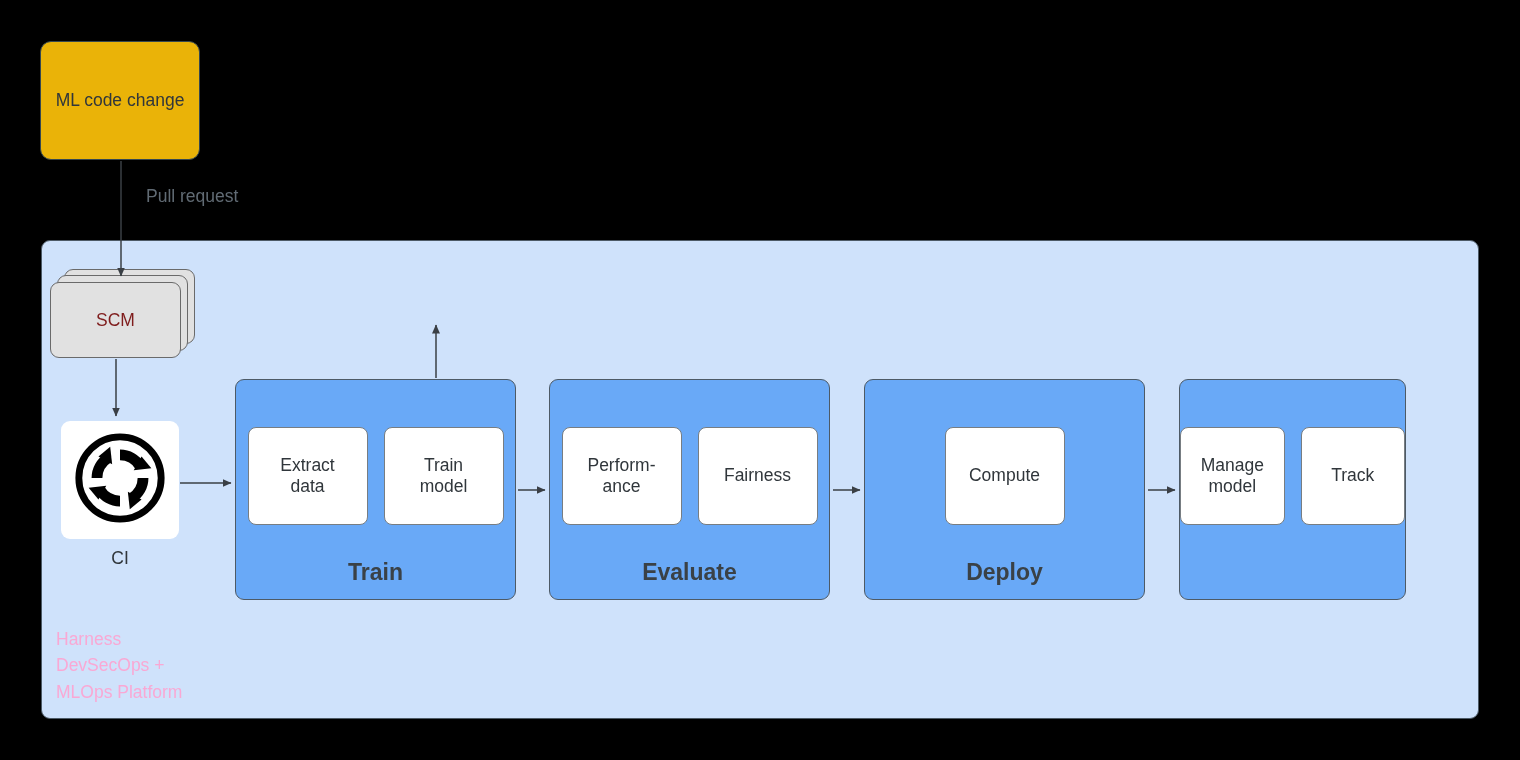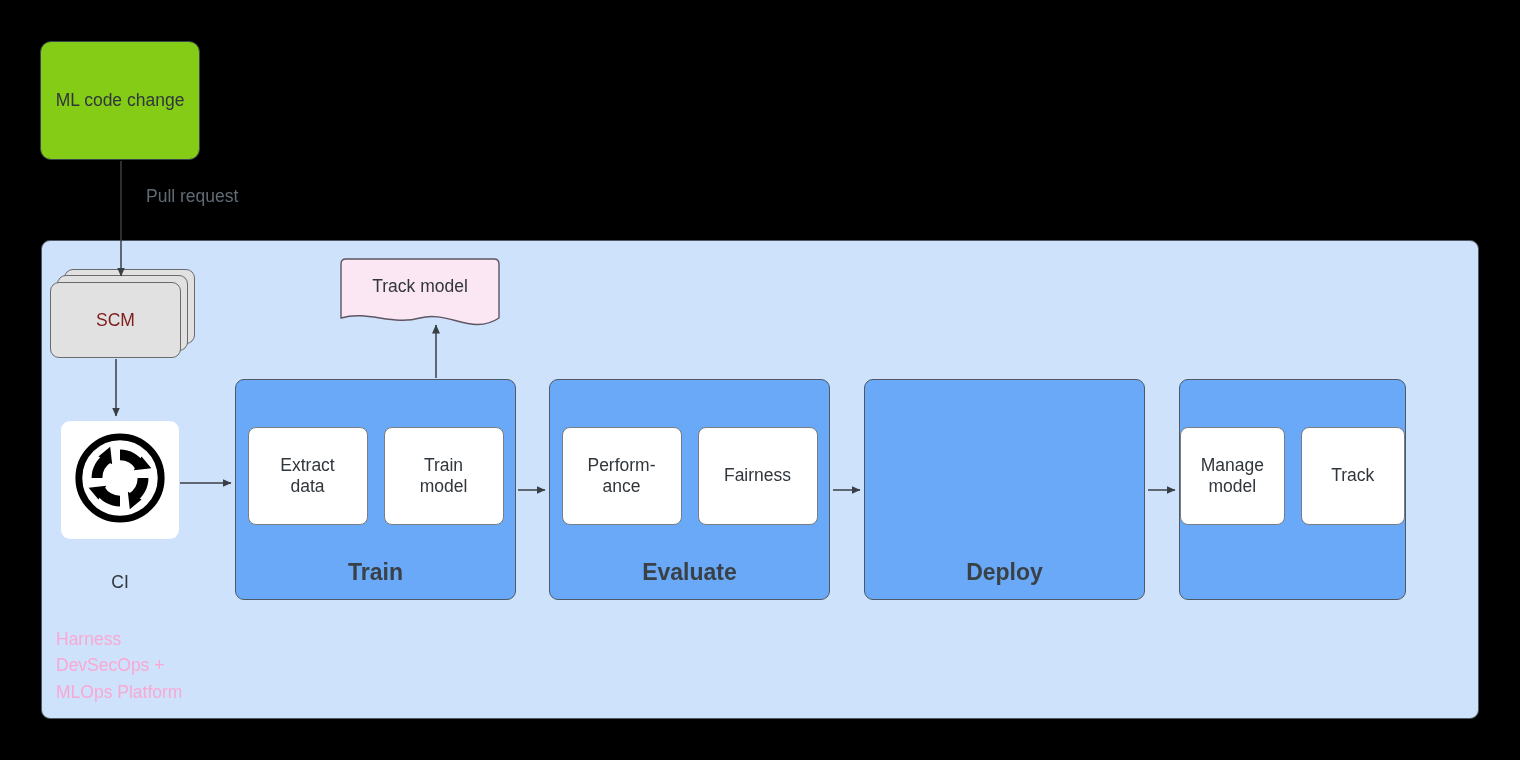--- a/index.html
+++ b/index.html
@@ -25,21 +25,21 @@
     justify-content: center;
     text-align: center;
     color: #2f3437;
     line-height: 1.22;
   }
 
   
   #ml-code-change {
     left: 40px; top: 41px;
     width: 160px; height: 119px;
-    background: #84cc16;
+    background: #eab308;
     border: 1.6px solid #36474f;
     border-radius: 11px;
     font-size: 17.5px;
     color: #30363b;
   }
 
   
   #pull-request-label {
     position: absolute;
     left: 146px; top: 186px;
@@ -95,21 +95,20 @@
     border-radius: 9px;
     display: flex; align-items: center; justify-content: center;
   }
   #ci-label {
     position: absolute;
     left: 61px; top: 548px;
     width: 118px;
     text-align: center;
     font-size: 17.5px;
     color: #30363b;
-    margin-top: 24px;
   }
 
   
   #track-model {
     position: absolute;
     left: 340px; top: 258px;
     width: 160px; height: 75px;
   }
   #track-model .doc-label {
     position: absolute;
@@ -211,29 +210,20 @@
           <path d="M72,28 L82,40 L64,42 Z"></path>
           <path d="M72,72 L60,82 L58,64 Z"></path>
           <path d="M28,72 L18,60 L36,58 Z"></path>
           <path d="M28,28 L40,18 L42,36 Z"></path>
         </g>
       </svg>
     </span>
   </div>
   <div id="ci-label">CI</div>
 
-  <div id="track-model">
-    <svg width="160" height="75" viewBox="0 0 160 75" style="position:absolute;left:0;top:0;">
-      <path d="M6,1 L154,1 Q159,1 159,6 L159,60
-               C132,78 108,52 80,60
-               C52,68 28,52 1,60
-               L1,6 Q1,1 6,1 Z" fill="#fbe6f3" stroke="#5e5563" stroke-width="1.4" stroke-linejoin="round"></path>
-    </svg>
-    <div class="doc-label">Track model</div>
-  </div>
 
   <div class="stage" id="stage-train">
     <div class="inner-row">
       <div class="inner-box">Extract
 data</div>
       <div class="inner-box">Train
 model</div>
     </div>
     <div class="stage-title">Train</div>
   </div>
@@ -242,20 +232,21 @@
     <div class="inner-row">
       <div class="inner-box">Perform-
 ance</div>
       <div class="inner-box">Fairness</div>
     </div>
     <div class="stage-title">Evaluate</div>
   </div>
 
   <div class="stage" id="stage-deploy">
     <div class="inner-row">
+      <div class="inner-box">Compute</div>
     </div>
     <div class="stage-title">Deploy</div>
   </div>
 
   <div class="stage" id="stage-monitor">
     <div class="inner-row">
       <div class="inner-box">Manage
 model</div>
       <div class="inner-box">Track</div>
     </div>

